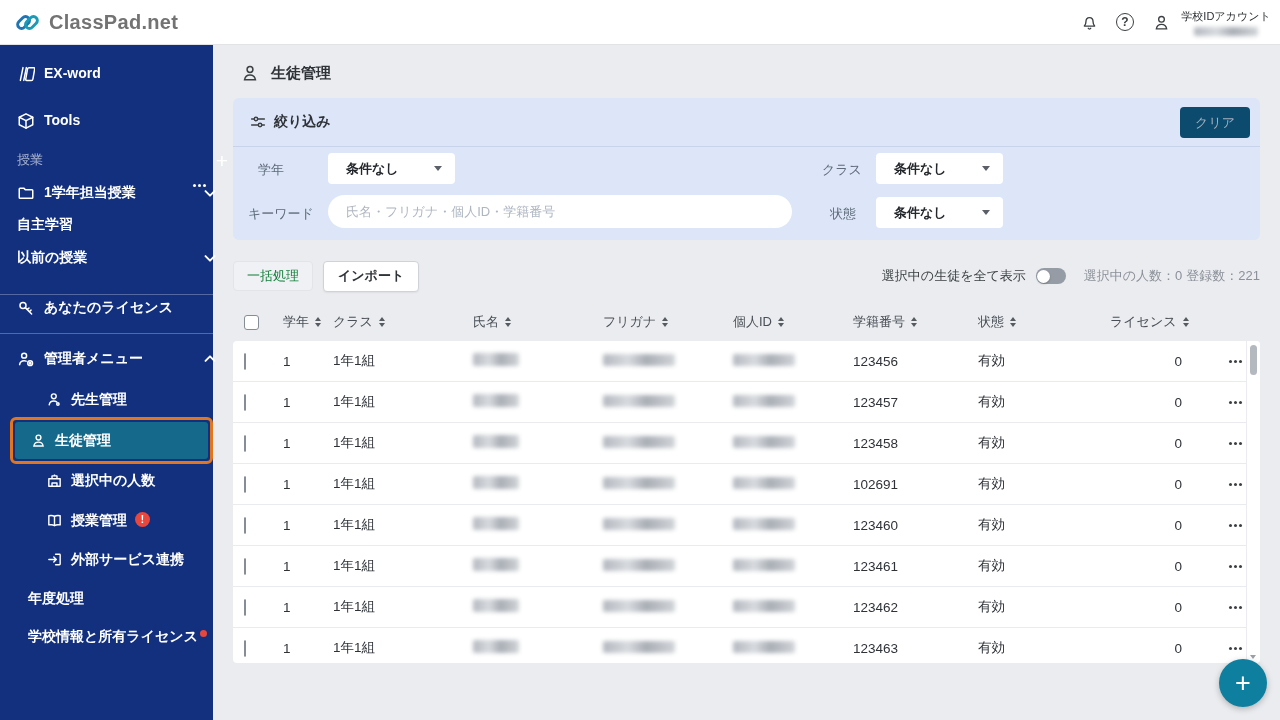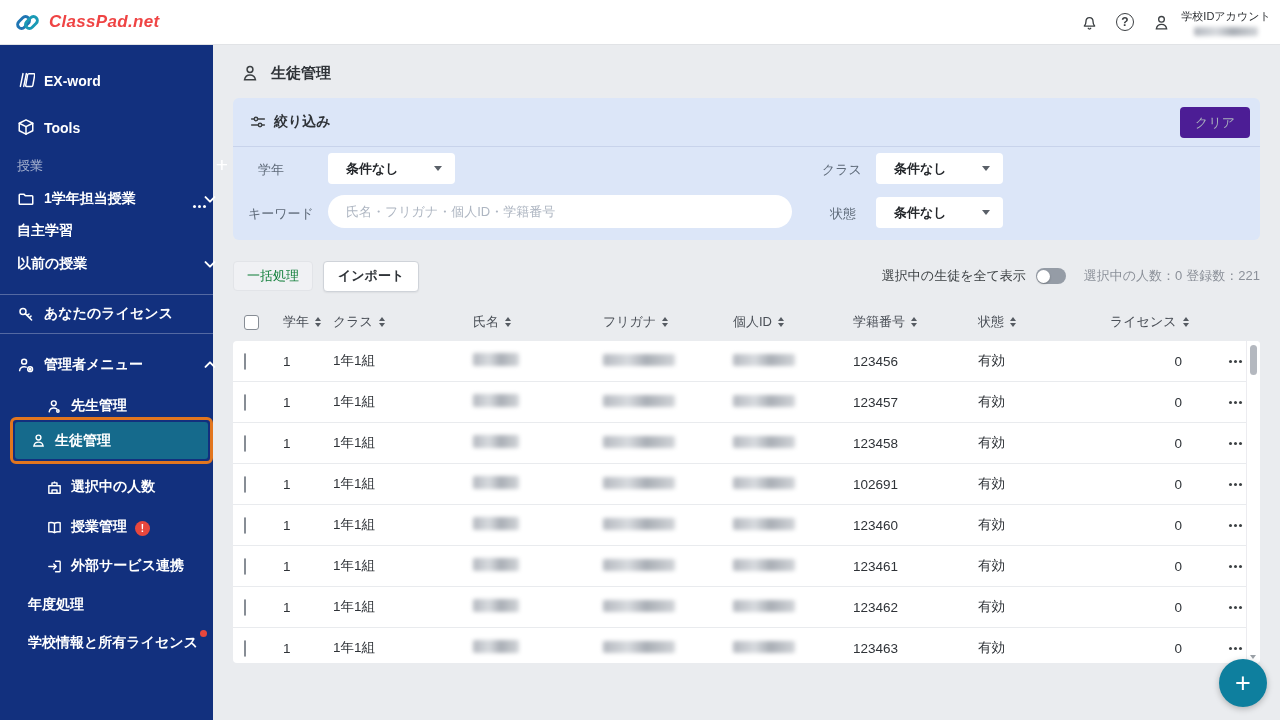--- a/index.html
+++ b/index.html
@@ -5,34 +5,34 @@
   * { margin:0; padding:0; box-sizing:border-box; }
   html,body { width:1280px; height:720px; overflow:hidden; }
   body { font-family:"Liberation Sans","DejaVu Sans",sans-serif; background:#eaecef; }
   #app { position:relative; width:1280px; height:720px; background:#eaecef; overflow:hidden; }
 
   
   .topbar { position:absolute; top:0; left:0; width:1280px; height:45px; background:#fff;
             border-bottom:1px solid #e1e3e6; display:flex; align-items:center; z-index:5; }
   .logo { display:flex; align-items:center; gap:8px; padding-left:14px; }
   .logo svg { width:27px; height:27px; }
-  .logo-text { font-size:17px; font-weight:600; color:#ef4444; letter-spacing:.3px;font-style:italic; }
+  .logo-text { font-size:20px; font-weight:600; color:#737373; letter-spacing:.3px; }
   .topbar-right { margin-left:auto; display:flex; align-items:center; gap:17px; padding-right:16px; }
   .tb-icon { width:20px; height:20px; color:#3c4043; display:flex; align-items:center; justify-content:center; }
   .tb-icon svg { width:19px; height:19px; }
   .help-circle { width:18px; height:18px; border:1.6px solid #3c4043; border-radius:50%;
                  font-size:12px; font-weight:700; color:#3c4043; display:flex; align-items:center; justify-content:center; }
   .account-block { display:flex; flex-direction:column; align-items:center; gap:3px; width:76px; }
   .account-label { font-size:11px; color:#2c2f33; white-space:nowrap; }
   .blur { background:linear-gradient(90deg,#b4b8bf,#d8dbdf 35%,#a9aeb5 60%,#d2d5d9); filter:blur(2px); border-radius:2px; }
   .account-blur { width:64px; height:9px; }
 
   
   .sidebar { position:absolute; top:45px; left:0; width:213px; height:675px; background:#12307e; z-index:4; }
-  .si { position:absolute; left:0; width:245px; height:24px; display:flex; align-items:flex-end;
+  .si { position:absolute; left:0; width:245px; height:24px; display:flex; align-items:flex-start;
         color:#fff; font-size:14px; font-weight:700; padding-left:17px; cursor:default; }
   .si svg { width:18px; height:18px; margin-right:9px; flex:0 0 auto; }
   .si.sub { padding-left:46px; font-size:14px; }
   .si.sub svg { width:17px; height:17px; margin-right:8px; }
   .si.plain { font-weight:600; }
   .muted-label { color:rgba(255,255,255,.62); font-size:13px; font-weight:400; }
   .side-right { position:absolute; right:17px; display:flex; align-items:center; }
   .plus-glyph { font-size:21px; font-weight:300; line-height:20px; color:#fff; }
   .chev { width:12px; height:12px; }
   .hdots { width:3px; height:3px; border-radius:50%; background:#fff; box-shadow:-5px 0 0 #fff,5px 0 0 #fff; }
@@ -52,21 +52,21 @@
   .page-title-row { position:absolute; top:18px; left:27px; display:flex; align-items:center; gap:11px;
                     color:#2f3338; font-size:15px; font-weight:600; }
   .page-title-row svg { width:20px; height:20px; color:#3c4043; }
 
   .filter-card { position:absolute; top:53px; left:20px; width:1027px; height:142px;
                  background:#dce6f8; border-radius:6px; }
   .filter-head { position:absolute; top:0; left:0; right:0; height:49px; display:flex; align-items:center;
                  padding:0 16px; border-bottom:1px solid rgba(110,130,175,.18); }
   .filter-head svg { width:18px; height:18px; color:#3c4043; margin-right:7px; }
   .filter-title { font-size:14px; font-weight:600; color:#2f3338; }
-  .clear-btn { position:absolute; right:10px; top:9px; height:31px; padding:0 15px; background:#4c1d95;
+  .clear-btn { position:absolute; right:10px; top:9px; height:31px; padding:0 15px; background:#0c4a6e;
                border:none; border-radius:4px; font-size:13px; color:#aab1bd; font-family:inherit; }
   .f-label { position:absolute; font-size:13px; color:#5f6b7a; }
   .f-select { position:absolute; width:127px; height:31px; background:#fff; border-radius:4px;
               display:flex; align-items:center; padding-left:18px; font-size:13px; font-weight:700; color:#24272b;
               cursor:pointer; }
   .f-select .caret { position:absolute; right:13px; width:0; height:0;
               border-left:4.5px solid transparent; border-right:4.5px solid transparent; border-top:5.5px solid #5a6068; }
   .kw-input { position:absolute; top:97px; left:95px; width:464px; height:33px; background:#fff; border:none;
               border-radius:17px; padding:0 18px; font-size:13px; color:#333; font-family:inherit; }
   .kw-input::placeholder { color:#aeb6c2; }

